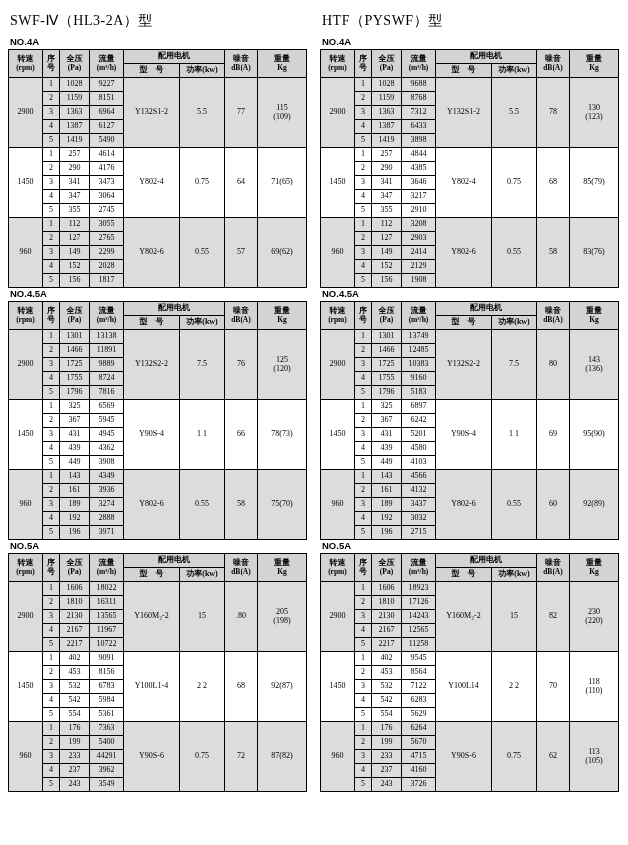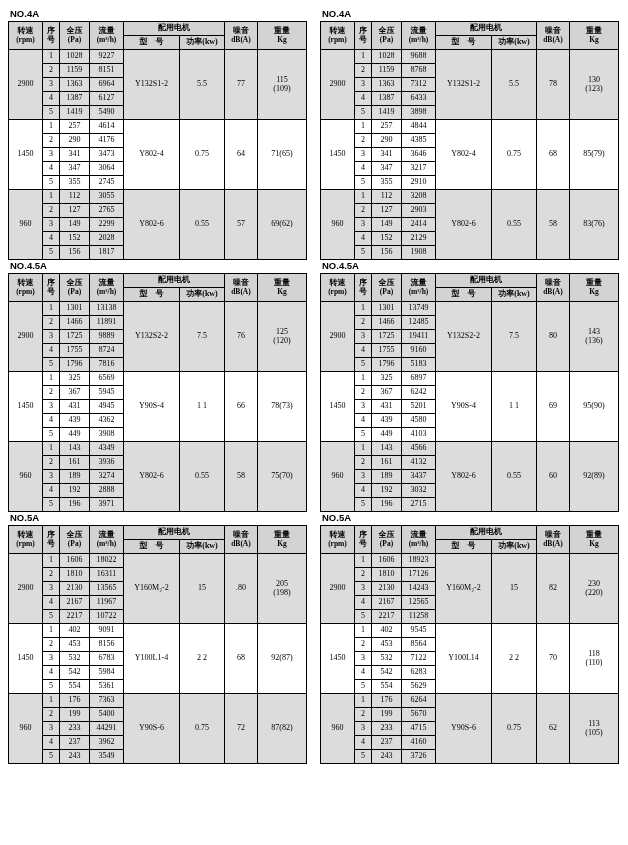--- a/index.html
+++ b/index.html
@@ -54,20 +54,21 @@
   .sub{font-size:7.5px;}
 </style>
 </head>
 <body>
 
 <div class="page">
 
   <div class="cols">
 
     <div class="col">
+      <div class="colhead">SWF-Ⅳ（HL3-2A）型</div>
       <div id="left-sections">
           <div class="sect">
             <div class="modellabel">NO.4A</div>
             <table class="spec">
               <colgroup>
                 <col style="width:34px">
                 <col style="width:17px">
                 <col style="width:30px">
                 <col style="width:34px">
                 <col style="width:56px">
@@ -419,20 +420,21 @@
                   <td class="grp">243</td>
                   <td class="grp">3549</td>
                 </tr>
               </tbody>
             </table>
           </div>
         </div>
     </div>
 
     <div class="col">
+      <div class="colhead">HTF（PYSWF）型</div>
       <div id="right-sections">
           <div class="sect">
             <div class="modellabel">NO.4A</div>
             <table class="spec">
               <colgroup>
                 <col style="width:34px">
                 <col style="width:17px">
                 <col style="width:30px">
                 <col style="width:34px">
                 <col style="width:56px">
@@ -585,21 +587,21 @@
                   <td rowspan="5" class="grp">143<br>(136)</td>
                 </tr>
                 <tr>
                   <td class="grp">2</td>
                   <td class="grp">1466</td>
                   <td class="grp">12485</td>
                 </tr>
                 <tr>
                   <td class="grp">3</td>
                   <td class="grp">1725</td>
-                  <td class="grp">19411</td>
+                  <td class="grp">10383</td>
                 </tr>
                 <tr>
                   <td class="grp">4</td>
                   <td class="grp">1755</td>
                   <td class="grp">9160</td>
                 </tr>
                 <tr>
                   <td class="grp">5</td>
                   <td class="grp">1796</td>
                   <td class="grp">5183</td>

